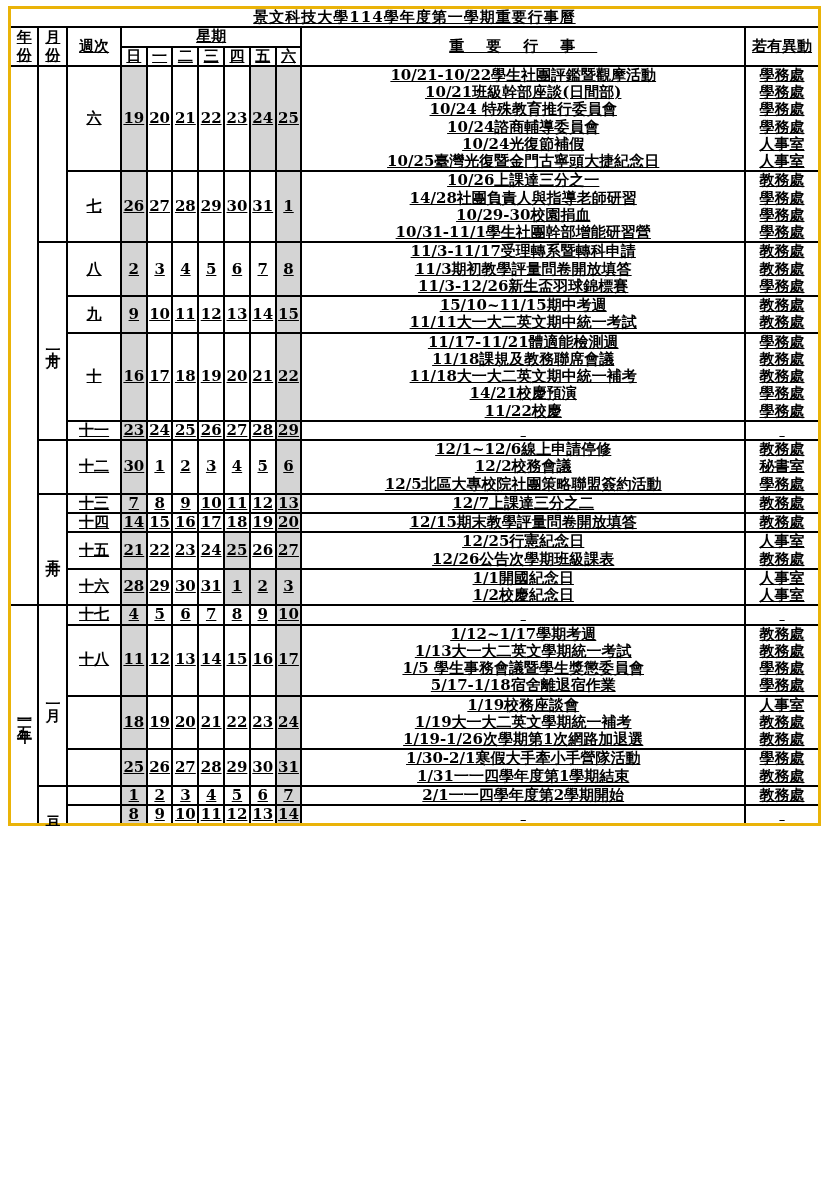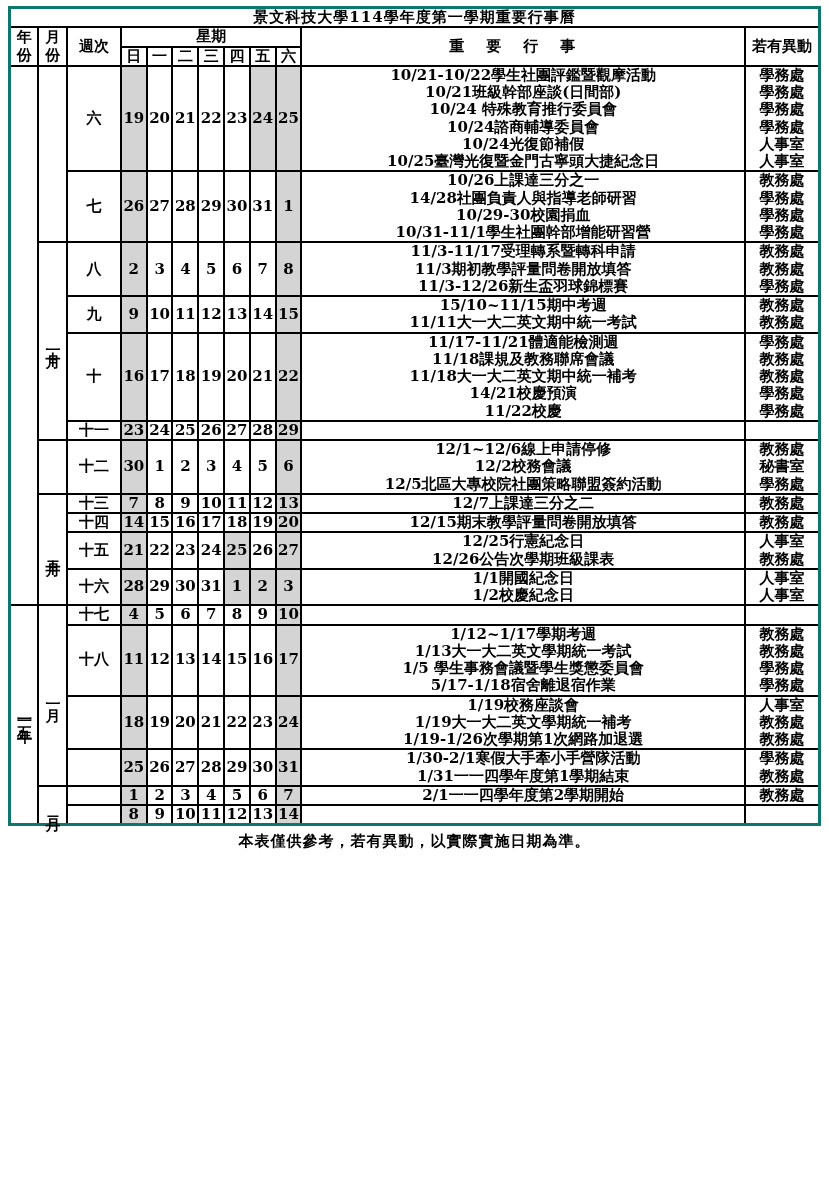--- a/index.html
+++ b/index.html
@@ -8,21 +8,22 @@
     font-family:"DejaVu Serif","Liberation Serif",serif;
     color:#000;
     -webkit-font-smoothing:none;
   }
   .page{width:829px;box-sizing:border-box;padding:6px 8px 0 8px;}
 
   table.cal{
     width:813px;
     border-collapse:collapse;
     table-layout:fixed;
-    border:3px solid #0f766e;
+    border:3px solid #eab308;
+    text-decoration:underline;
   }
   table.cal td, table.cal th{
     border:2px solid #000;
     padding:0;
     text-align:center;
     vertical-align:middle;
     font-weight:bold;
     font-size:15px;
     line-height:1.15;
     background:#fff;
@@ -459,14 +460,13 @@
           <td class="events">
             <div>&nbsp;</div>
           </td>
           <td class="unit">
             <div>&nbsp;</div>
           </td>
         </tr>
       </tbody>
   </table>
 
-  <div class="footnote">本表僅供參考，若有異動，以實際實施日期為準。</div>
 </div>
 
 </body></html>

